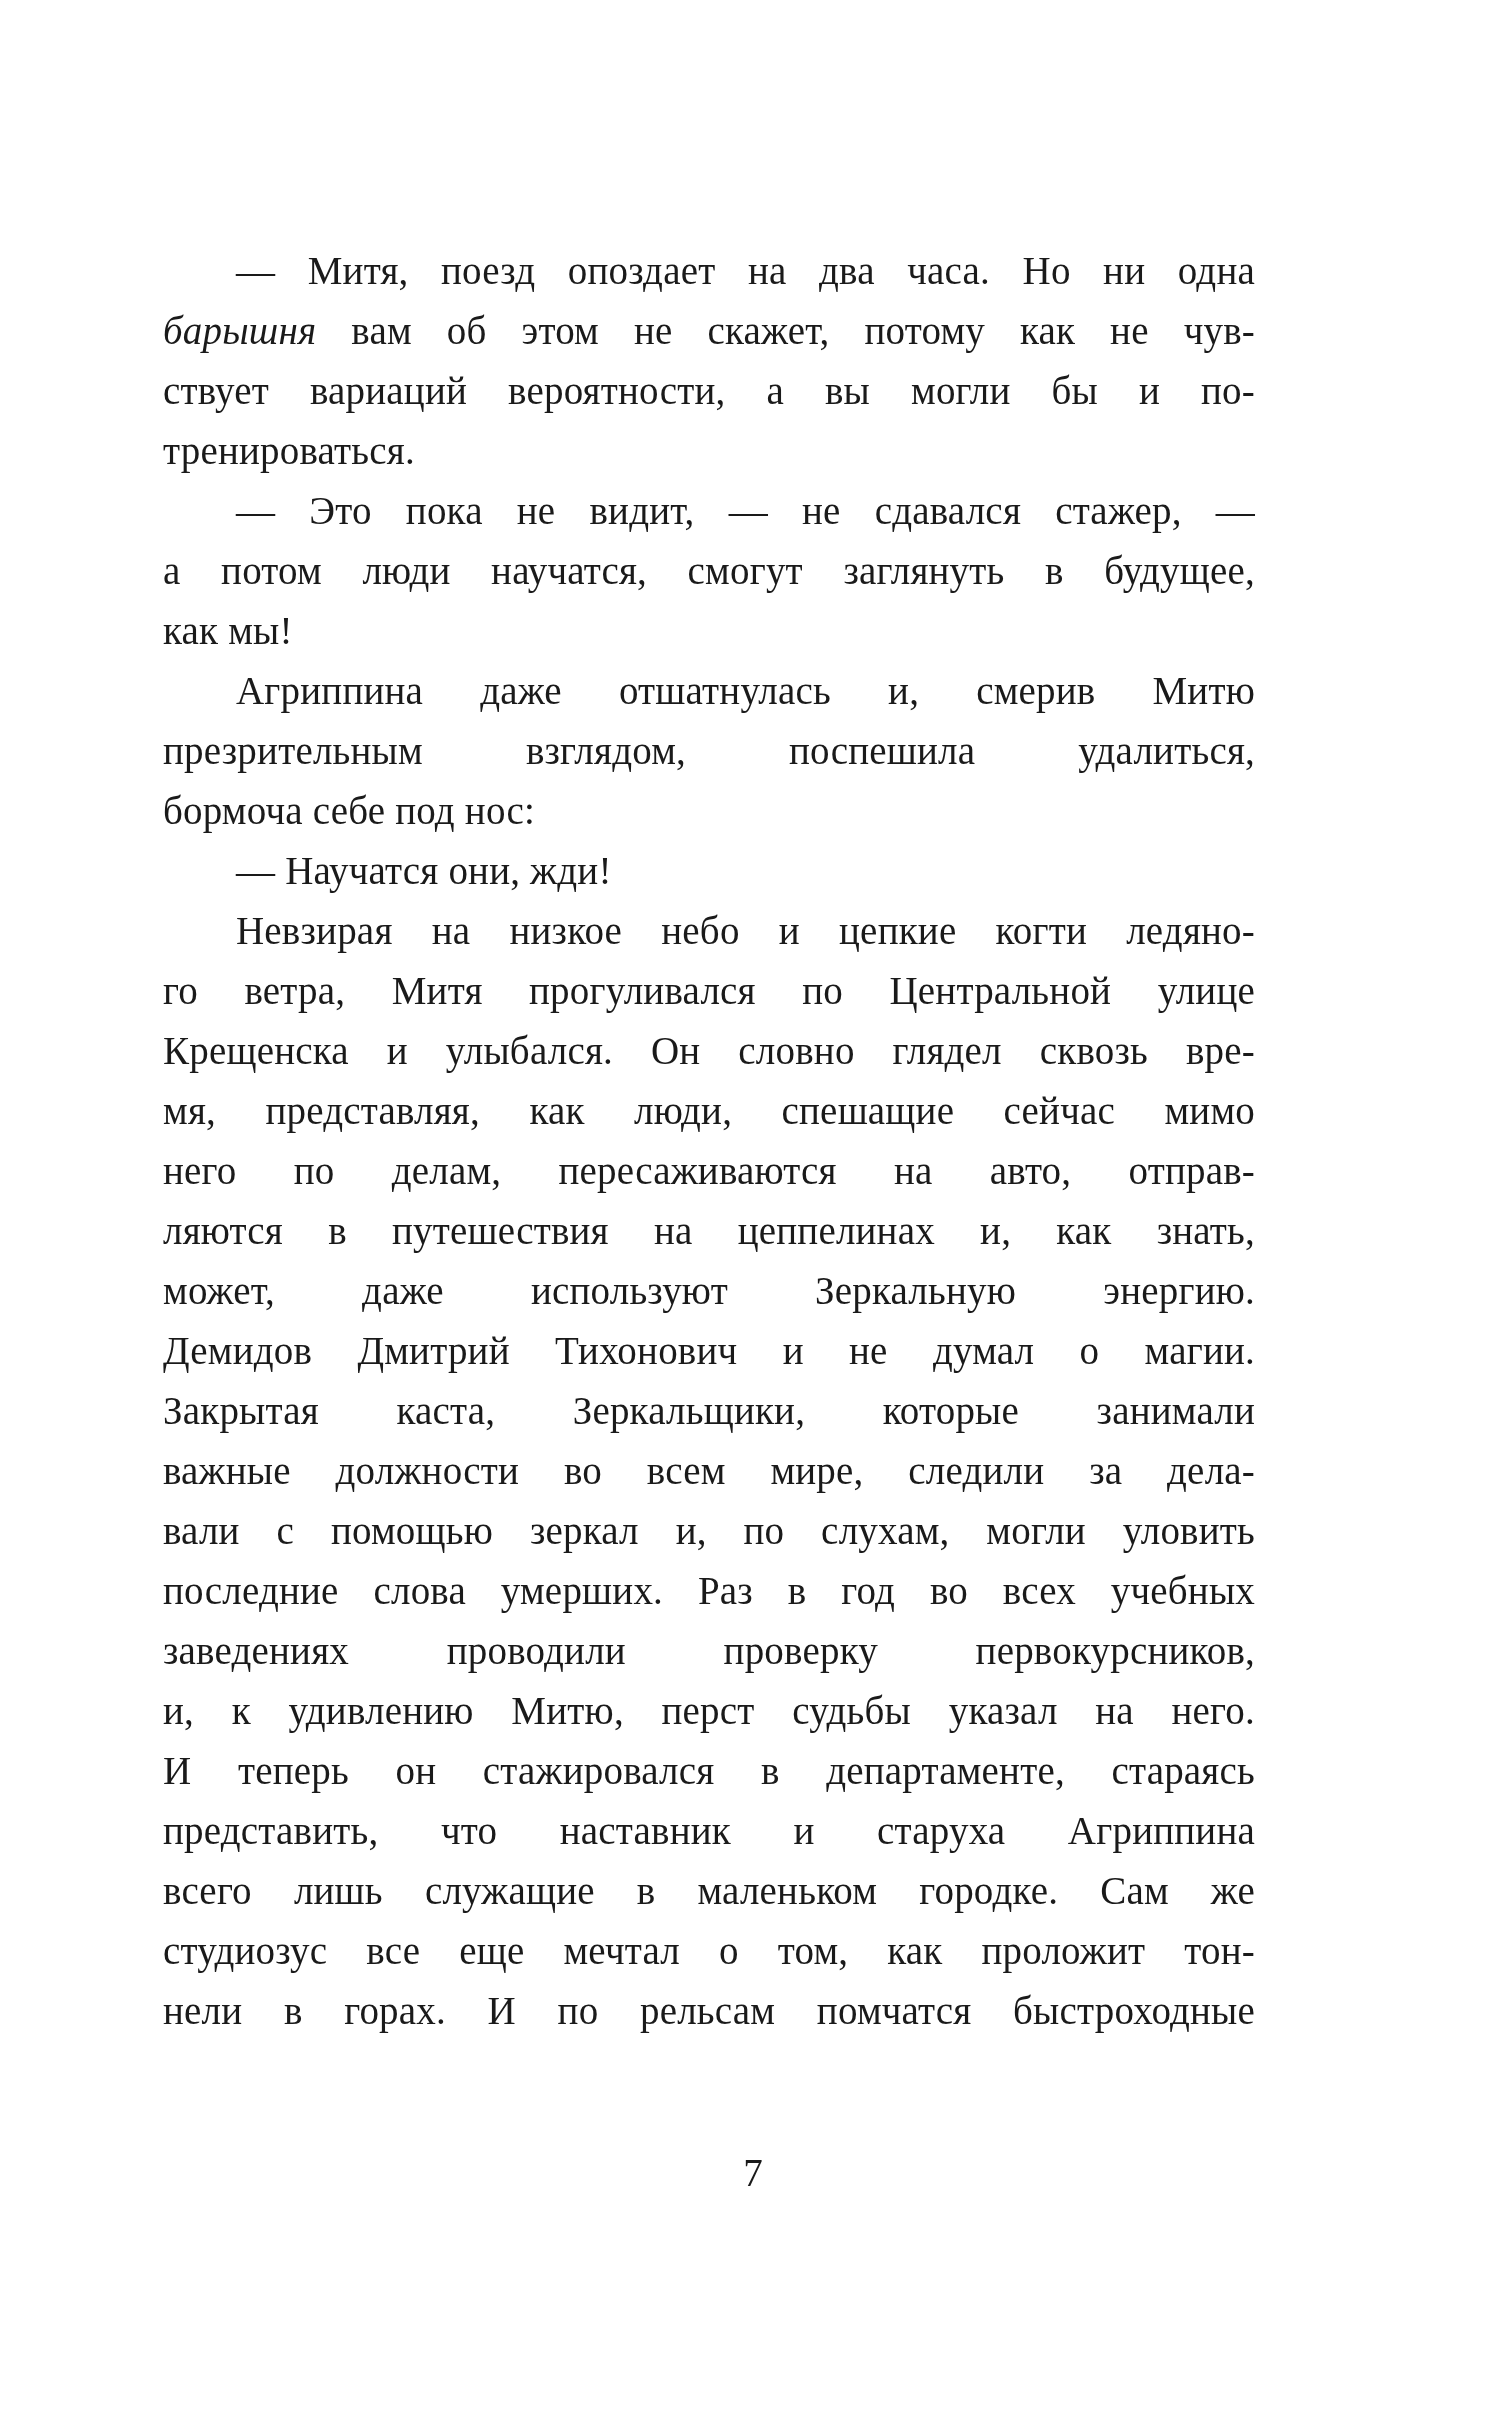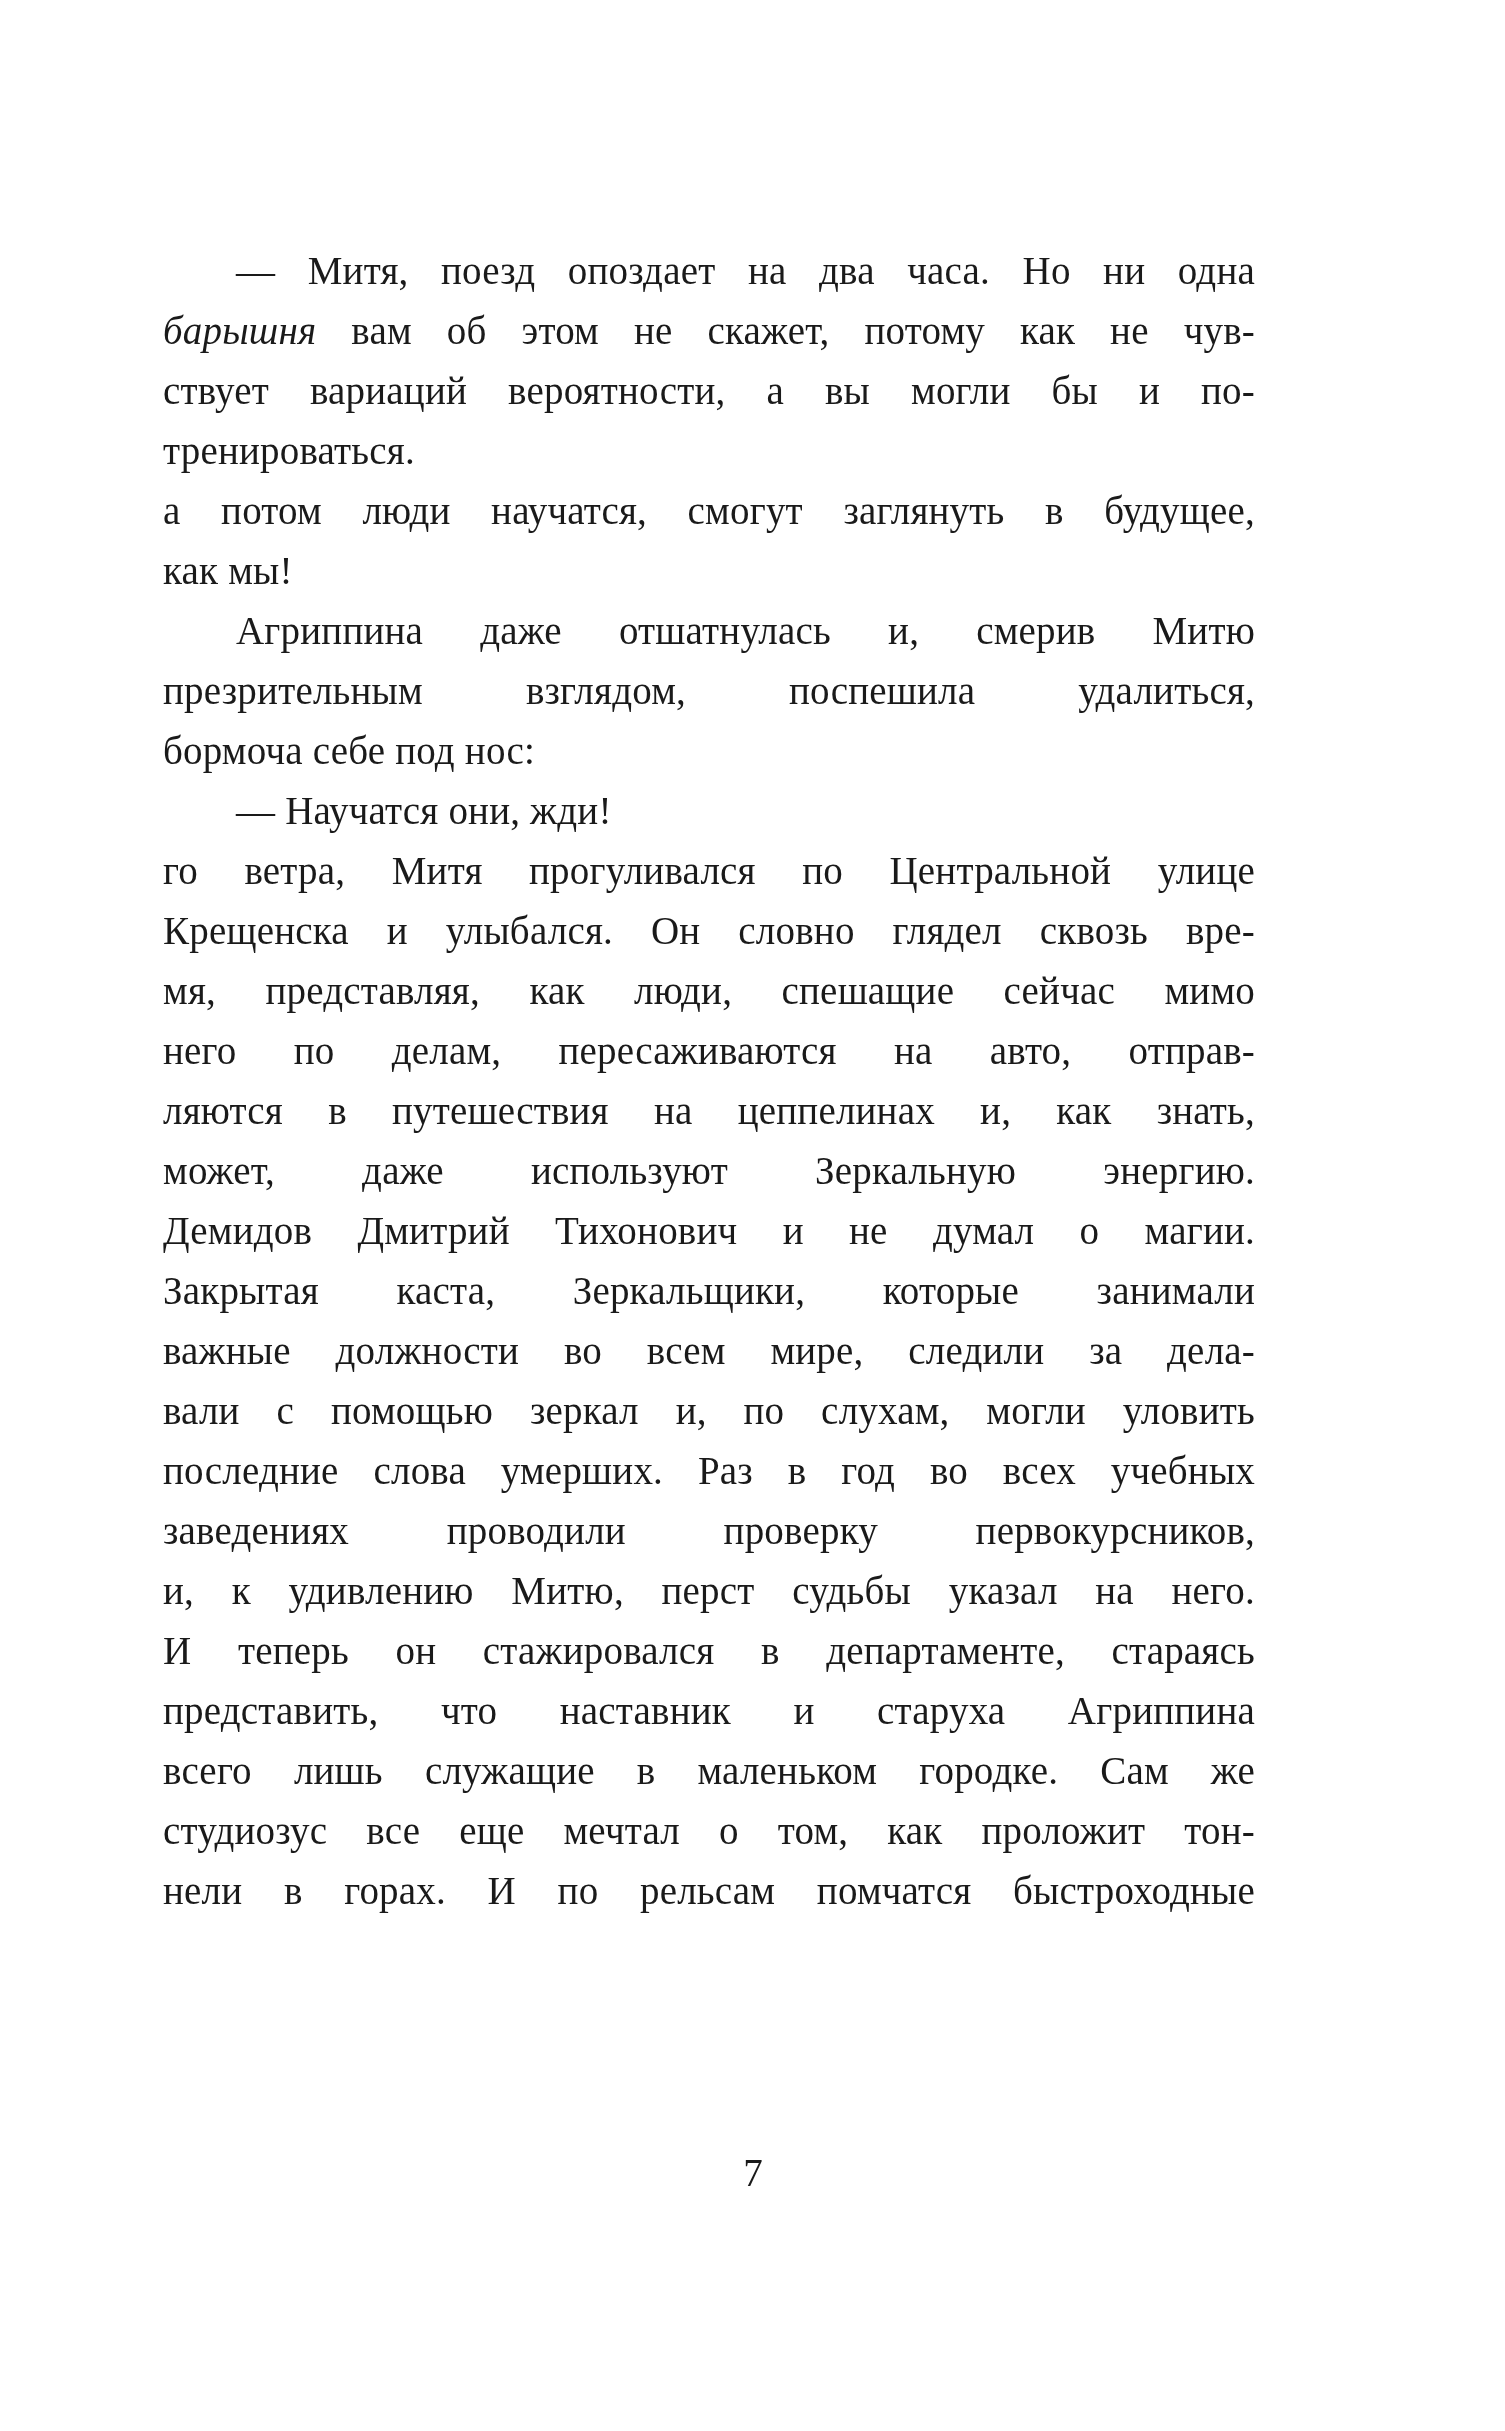--- a/index.html
+++ b/index.html
@@ -58,35 +58,37 @@
 <div class="page">
 
   <div>
     <span class="line indent">— Митя, поезд опоздает на два часа. Но ни одна</span>
     <span class="line"><span class="em">барышня</span><span> вам об этом не скажет, потому как не чув-</span></span>
     <span class="line">ствует вариаций вероятности, а вы могли бы и по-</span>
     <span class="line last">тренироваться.</span>
   </div>
 
   <div>
+    <span class="line indent">— Это пока не видит, — не сдавался стажер, —</span>
     <span class="line">а потом люди научатся, смогут заглянуть в будущее,</span>
     <span class="line last">как мы!</span>
   </div>
 
   <div>
     <span class="line indent">Агриппина даже отшатнулась и, смерив Митю</span>
     <span class="line">презрительным взглядом, поспешила удалиться,</span>
     <span class="line last">бормоча себе под нос:</span>
   </div>
 
   <div>
     <span class="line indent last">— Научатся они, жди!</span>
   </div>
 
   <div>
+    <span class="line indent">Невзирая на низкое небо и цепкие когти ледяно-</span>
     <span class="line">го ветра, Митя прогуливался по Центральной улице</span>
     <span class="line">Крещенска и улыбался. Он словно глядел сквозь вре-</span>
     <span class="line">мя, представляя, как люди, спешащие сейчас мимо</span>
     <span class="line">него по делам, пересаживаются на авто, отправ-</span>
     <span class="line">ляются в путешествия на цеппелинах и, как знать,</span>
     <span class="line">может, даже используют Зеркальную энергию.</span>
     <span class="line">Демидов Дмитрий Тихонович и не думал о магии.</span>
     <span class="line">Закрытая каста, Зеркальщики, которые занимали</span>
     <span class="line">важные должности во всем мире, следили за дела-</span>
     <span class="line">вали с помощью зеркал и, по слухам, могли уловить</span>

